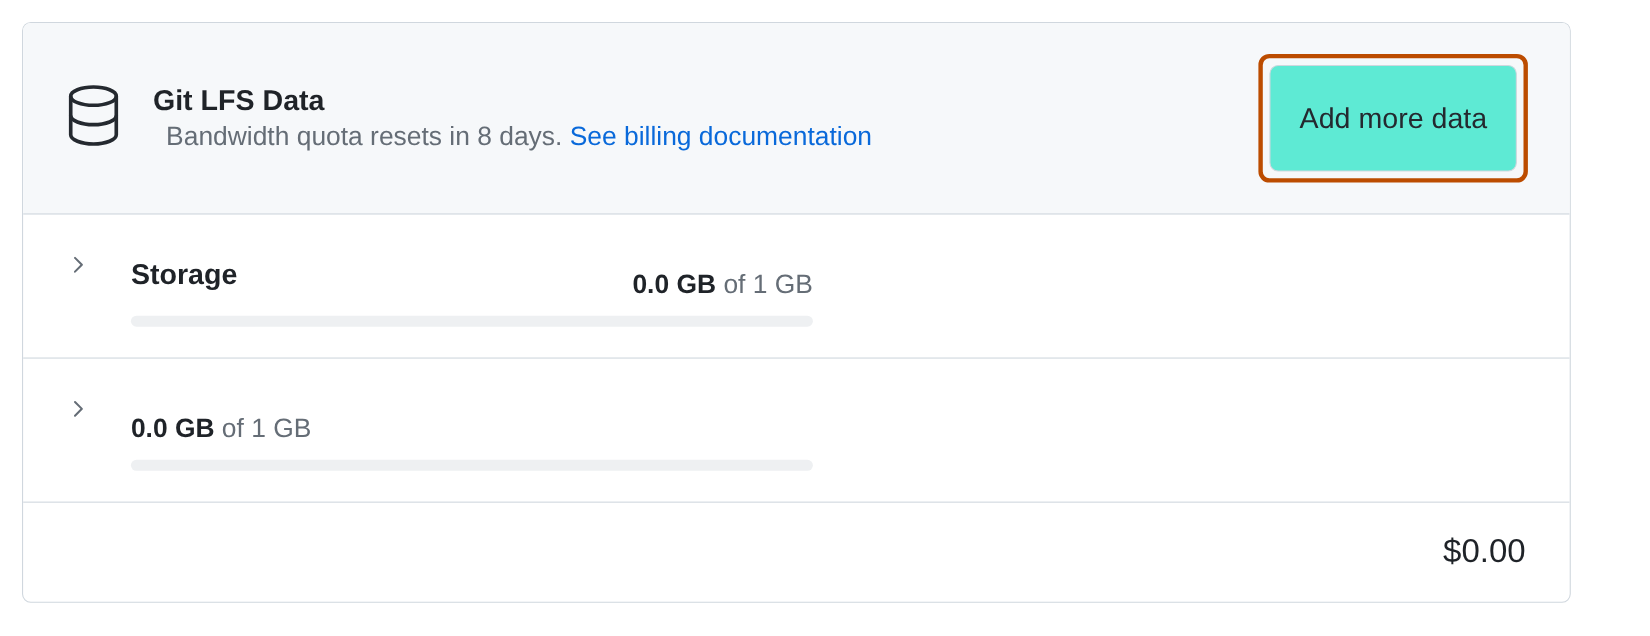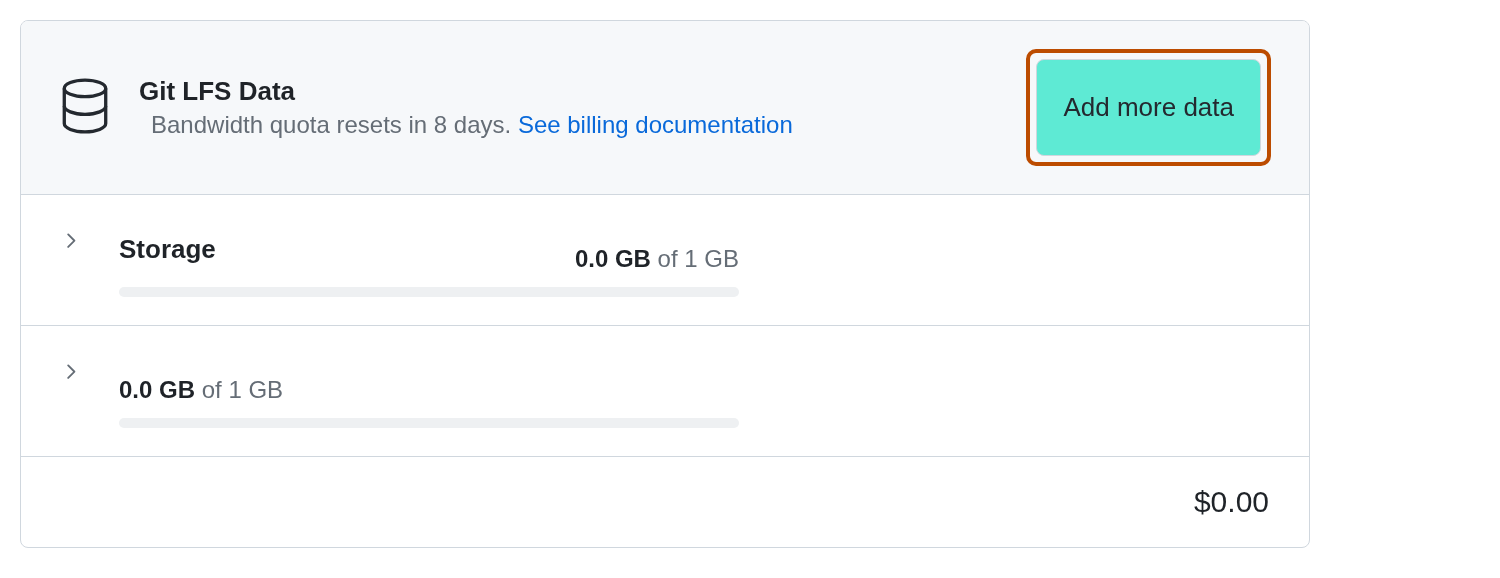--- a/index.html
+++ b/index.html
@@ -10,21 +10,21 @@
     body {
       font-family: -apple-system, BlinkMacSystemFont, "Segoe UI", Helvetica, Arial, sans-serif;
       background: #ffffff;
       padding: 20px;
       color: #1f2328;
     }
     .card {
       border: 1px solid #d0d7de;
       border-radius: 8px;
       overflow: hidden;
-      width: 1290px;
+      width: 1408px;
       max-width: 100%;
     }
     .card-header {
       background: #f6f8fa;
       padding: 28px 38px 28px 38px;
       display: flex;
       align-items: center;
       border-bottom: 1px solid #d0d7de;
     }
     .header-icon {

